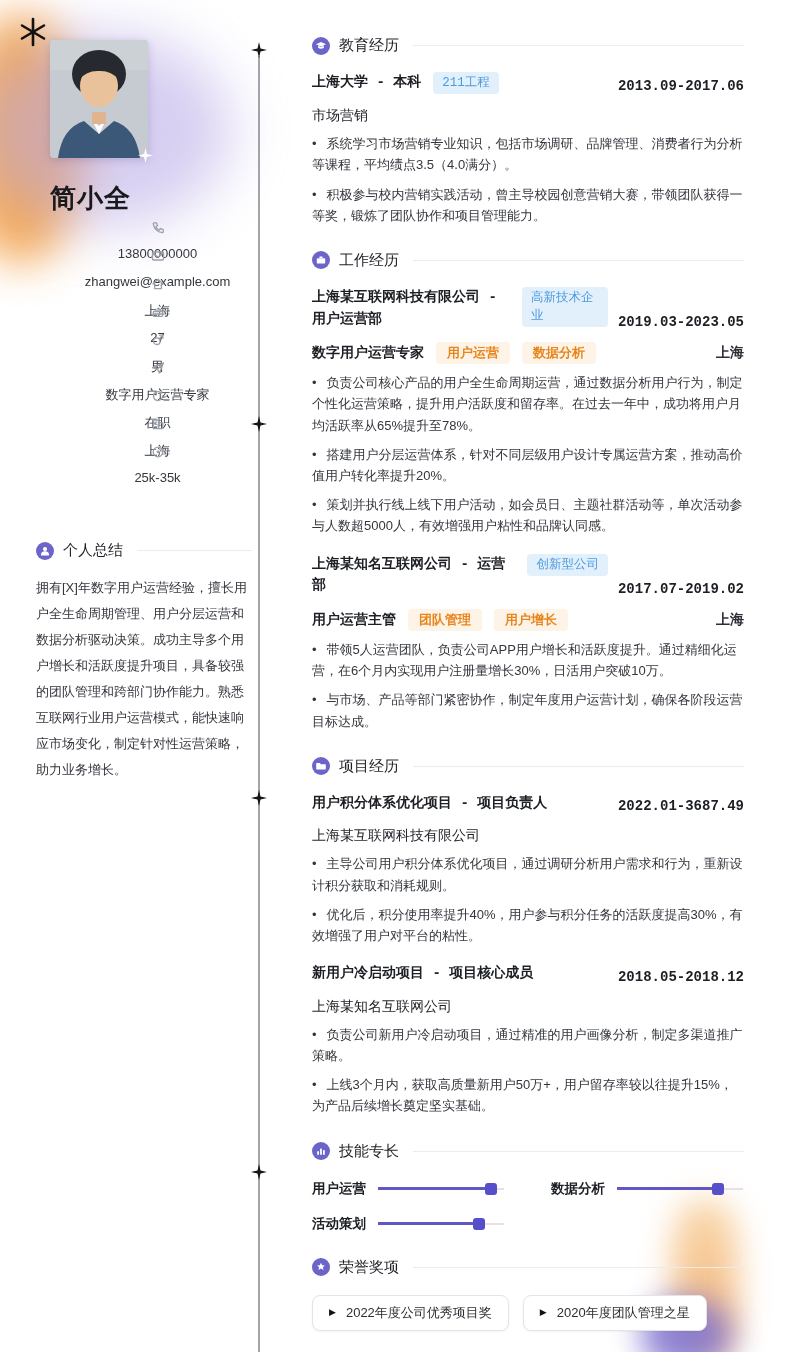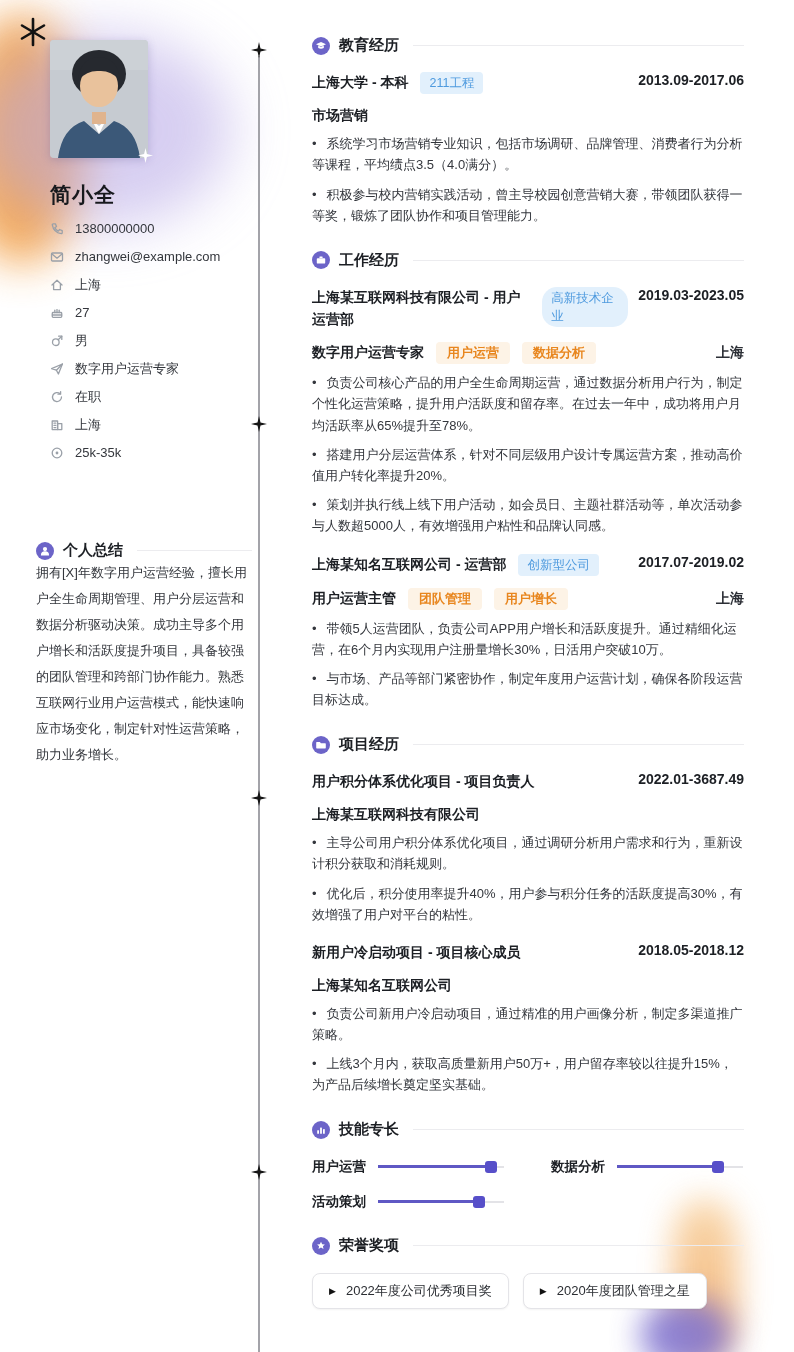--- a/index.html
+++ b/index.html
@@ -20,63 +20,63 @@
   .sparkle { position:absolute; z-index:3; }
 
   
   .sidebar { position:absolute; left:0; top:0; width:280px; z-index:2; }
   .photo {
     position:absolute; left:50px; top:40px; width:98px; height:118px;
     border-radius:4px; overflow:hidden; box-shadow:0 2px 8px rgba(80,70,140,.25);
   }
   .photo svg { display:block; }
   .photo-sparkle { position:absolute; left:138px; top:148px; z-index:4; }
-  .name { position:absolute; left:50px; top:181px; font-size:21px; font-weight:bold; color:#17191d; letter-spacing:1px; }
+  .name { position:absolute; left:50px; top:181px; font-size:26px; font-weight:bold; color:#17191d; letter-spacing:1px; }
   .contacts { position:absolute; left:50px; top:221px; list-style:none; width:215px; }
-  .contacts li { display:flex; align-items:center; gap:11px; height:15px; margin-bottom:13px; font-size:13px; color:#33363c; }
+  .contacts li { display:flex; align-items:center; gap:11px; height:15px; margin-bottom:13px; font-size:13px; color:#33363c;flex-direction:column; }
   .cicon { width:14px; height:14px; flex:0 0 14px; display:inline-flex; }
   .cicon svg { width:14px; height:14px; stroke:#9aa0a8; fill:none; stroke-width:1.3; stroke-linecap:round; stroke-linejoin:round; }
 
   .summary { position:absolute; left:36px; top:541px; width:216px; }
-  .summary p { font-size:13px; line-height:2.0; color:#33363c; }
+  .summary p { margin-top:15px; font-size:13px; line-height:2.0; color:#33363c; }
 
   
   .sec-head { display:flex; align-items:center; }
   .sec-icon {
     width:18px; height:18px; border-radius:50%; background:#6c64c8;
     display:inline-flex; align-items:center; justify-content:center; flex:0 0 18px;
   }
   .sec-icon svg { width:10px; height:10px; fill:#ffffff; }
-  .sec-head h2 { font-size:15px; font-weight:bold; color:#1c1f24; margin-left:9px; white-space:nowrap; }
+  .sec-head h2 { font-size:15px; font-weight:normal; color:#1c1f24; margin-left:9px; white-space:nowrap; }
   .sec-line { flex:1; height:1px; background:#ececef; margin-left:14px; }
 
   
   .timeline { position:absolute; left:258px; top:56px; bottom:0; width:2px; background:#a3a3a9; z-index:1; }
 
   
   main { position:absolute; left:312px; top:36px; width:432px; z-index:2; }
   .sec { margin-bottom:25px; }
-  .item-row { display:flex; align-items:flex-start; margin-top:17px; }
+  .item-row { display:flex; align-items:flex-end; margin-top:17px;font-family:Liberation Mono, monospace; }
   .row-left { display:flex; gap:12px; flex:1; align-items:flex-start; }
   .it-name { font-weight:bold; font-size:14px; color:#1c1f24; line-height:1.55; }
   .w-limit { max-width:226px; }
   .tag-blue {
     background:#e2f0fc; color:#4e9ade; font-size:12.5px; line-height:1.45;
     padding:2px 9px; border-radius:4px; flex:0 0 auto;
   }
-  .tag-blue.narrow { max-width:86px;border-radius:15px; }
+  .tag-blue.narrow { max-width:86px; }
   .date { font-weight:bold; font-size:14px; color:#1c1f24; white-space:nowrap; margin-left:10px; }
   .role-row { display:flex; align-items:center; margin-top:12px; }
   .role-name { font-weight:bold; font-size:14px; color:#1c1f24; }
   .tag-orange {
     background:#fdf3e6; color:#e8861e; font-size:13px; font-weight:600;
     padding:2px 11px; border-radius:4px; margin-left:12px;
   }
   .loc { margin-left:auto; font-weight:bold; font-size:14px; }
-  .sub-bold { margin-top:13px; font-weight:bold; font-size:14px; color:#1c1f24; }
+  .sub-bold { margin-top:13px; font-weight:normal; font-size:14px; color:#1c1f24; }
   .bullets { margin-top:0; }
   .bullet { font-size:13px; line-height:1.63; color:#33363c; margin-top:8px; }
   .bullet::before { content:"•"; margin-right:10px; color:#33363c; }
 
   
   .skills-grid { display:grid; grid-template-columns:1fr 1fr; column-gap:46px; row-gap:17px; margin-top:19px; }
   .skill { display:flex; align-items:center; }
   .skill-label { font-size:13.5px; font-weight:bold; color:#1c1f24; width:66px; flex:0 0 66px; }
   .slider { position:relative; flex:0 0 126px; height:12px; cursor:pointer; }
   .slider-track { position:absolute; left:0; right:0; top:5px; height:2px; background:#e3e3e7; }

